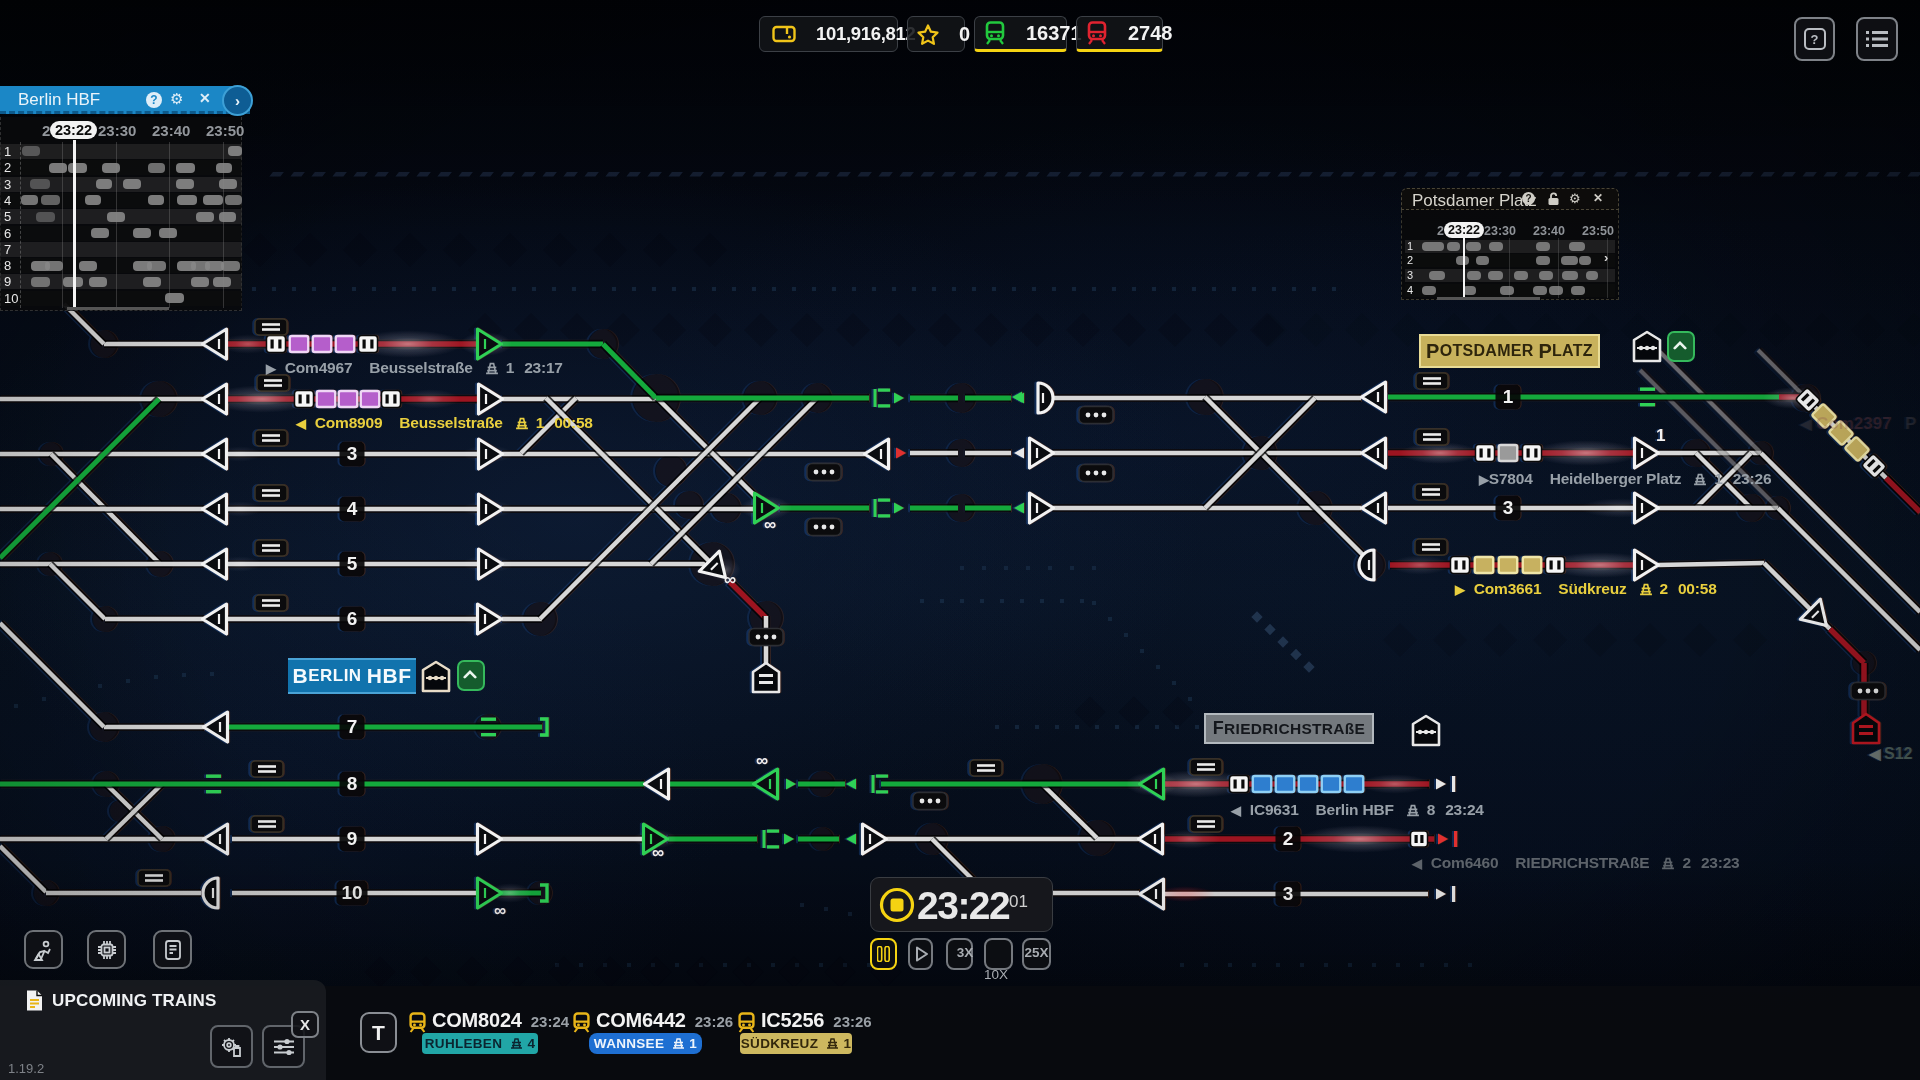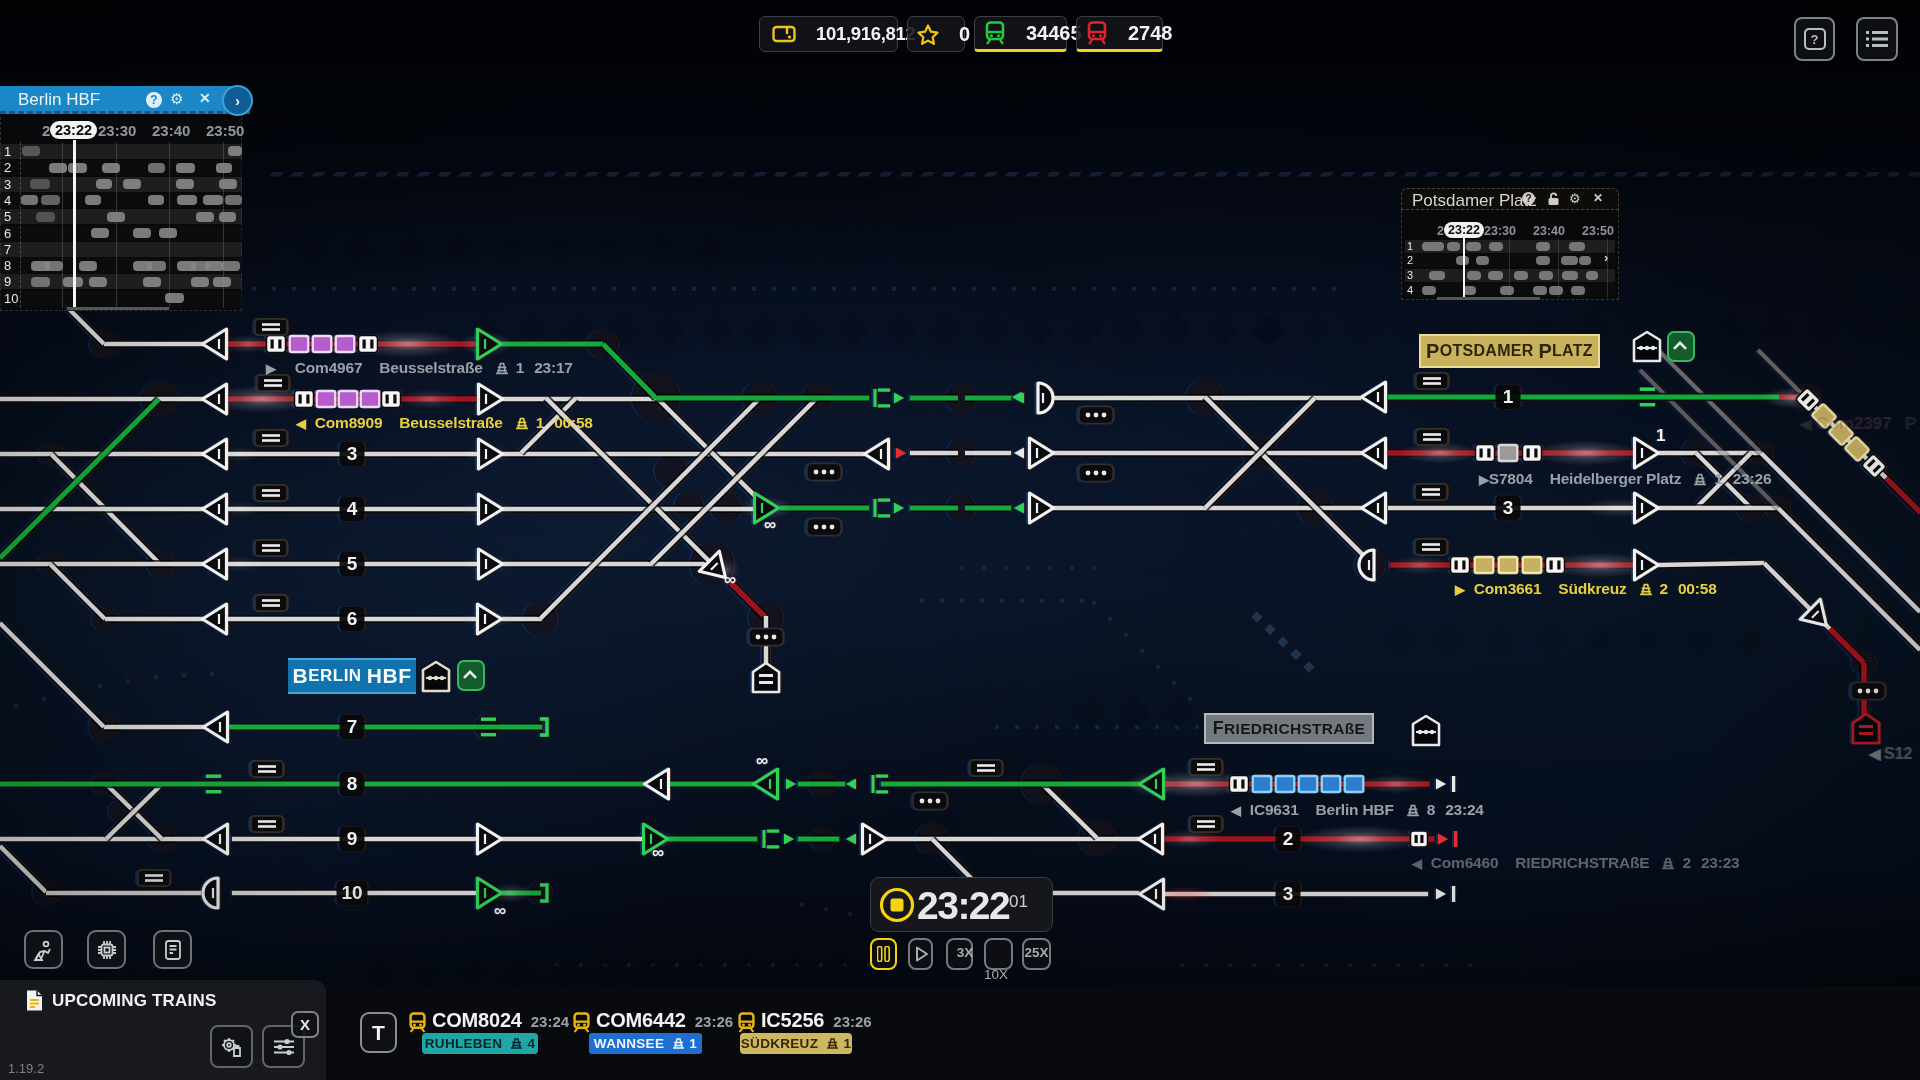--- a/index.html
+++ b/index.html
@@ -1082,21 +1082,21 @@
         <text x="1905" y="429" font-size="17" font-weight="bold" fill="#575c60">P</text>
       </g>
       <g opacity="0.7">
         <text x="1869" y="759" font-size="15" font-weight="bold" fill="#8a9a90">◀</text>
         <text x="1884" y="759" font-size="16" font-weight="bold" fill="#57766a">S12</text>
       </g>
     </svg>
 <div class="vig"></div>
 <div class="abs" style="left:266px;top:359px;display:flex;align-items:center;color:#98a0a8;font-size:15.5px;font-weight:bold;letter-spacing:-0.2px;opacity:1.0;z-index:15;white-space:nowrap">
       <span style="font-size:13px">▶</span>
-      <span style="margin-left:19px">Com4967</span>
+      <span style="margin-left:9px">Com4967</span>
       <span style="margin-left:17px">Beusselstraße</span>
       <svg width="14" height="13" viewBox="0 0 13 12" style="margin:0 7px 0 12px">
         <g stroke="#98a0a8" stroke-width="1.5" fill="none">
           <path d="M3,10.5 L5,1.5 H8 L10,10.5 M2,8 H11 M1,10.5 H12 M2.5,5 H10.5"></path>
         </g>
       </svg>
       <span>1</span>
       <span style="margin-left:10px">23:17</span>
     </div>
 <div class="abs" style="left:296px;top:414px;display:flex;align-items:center;color:#e9cf3e;font-size:15.5px;font-weight:bold;letter-spacing:-0.2px;opacity:1.0;z-index:15;white-space:nowrap">
@@ -1309,21 +1309,21 @@
       <span style="color:#f2f2f2;font-size:20px;font-weight:bold;margin-left:8px">0</span>
     </div>
 <div class="hudbox" style="left:974px;top:16px;width:93px;height:36px;padding-left:9px;border-bottom:3px solid #f5d312;border-radius:6px 6px 4px 4px">
       <svg width="22" height="24" viewBox="0 0 22 24" style="flex-shrink:0">
         <rect x="3" y="1.5" width="16" height="16.5" rx="3.5" fill="none" stroke="#22c93e" stroke-width="2.6"></rect>
         <line x1="3" y1="11" x2="19" y2="11" stroke="#22c93e" stroke-width="2.4"></line>
         <circle cx="7.5" cy="14.8" r="1.5" fill="#22c93e"></circle>
         <circle cx="14.5" cy="14.8" r="1.5" fill="#22c93e"></circle>
         <path d="M6,19 L3,23 M16,19 L19,23" stroke="#22c93e" stroke-width="2.2"></path>
       </svg>
-      <span style="color:#f2f2f2;font-size:20px;font-weight:bold;margin-left:8px">34465</span>
+      <span style="color:#f2f2f2;font-size:20px;font-weight:bold;margin-left:8px">16371</span>
     </div>
 <div class="hudbox" style="left:1076px;top:16px;width:87px;height:36px;padding-left:9px;border-bottom:3px solid #f5d312;border-radius:6px 6px 4px 4px">
       <svg width="22" height="24" viewBox="0 0 22 24" style="flex-shrink:0">
         <rect x="3" y="1.5" width="16" height="16.5" rx="3.5" fill="none" stroke="#e02330" stroke-width="2.6"></rect>
         <line x1="3" y1="11" x2="19" y2="11" stroke="#e02330" stroke-width="2.4"></line>
         <circle cx="7.5" cy="14.8" r="1.5" fill="#e02330"></circle>
         <circle cx="14.5" cy="14.8" r="1.5" fill="#e02330"></circle>
         <path d="M6,19 L3,23 M16,19 L19,23" stroke="#e02330" stroke-width="2.2"></path>
       </svg>
       <span style="color:#f2f2f2;font-size:20px;font-weight:bold;margin-left:8px">2748</span>
@@ -1476,21 +1476,21 @@
       <rect x="3" y="1.5" width="16" height="16.5" rx="3.5" fill="none" stroke="#e8b519" stroke-width="2.8"></rect>
       <line x1="3" y1="11" x2="19" y2="11" stroke="#e8b519" stroke-width="2.6"></line>
       <circle cx="7.5" cy="14.8" r="1.7" fill="#e8b519"></circle>
       <circle cx="14.5" cy="14.8" r="1.7" fill="#e8b519"></circle>
       <path d="M6,19 L3,23 M16,19 L19,23" stroke="#e8b519" stroke-width="2.4"></path>
     </svg>
 <div class="abs" style="left:596px;top:1009px;display:flex;align-items:baseline;z-index:42;white-space:nowrap">
       <span style="color:#f2f2f2;font-size:20px;font-weight:bold;letter-spacing:-0.2px">COM6442</span>
       <span style="color:#9aa0a6;font-size:15px;font-weight:bold;margin-left:9px">23:26</span>
     </div>
-<div class="abs" style="left:589px;top:1033px;width:113px;height:21px;background:#1e6fd2;border-radius:3px;display:flex;align-items:center;justify-content:center;color:#eef4fb;font-size:13.5px;font-weight:bold;letter-spacing:.3px;z-index:42">WANNSEE&nbsp;&nbsp;<svg width="13" height="11" viewBox="0 0 13 11">
+<div class="abs" style="left:589px;top:1033px;width:113px;height:21px;background:#1e6fd2;border-radius:8px;display:flex;align-items:center;justify-content:center;color:#eef4fb;font-size:13.5px;font-weight:bold;letter-spacing:.3px;z-index:42">WANNSEE&nbsp;&nbsp;<svg width="13" height="11" viewBox="0 0 13 11">
         <g stroke="#eef4fb" stroke-width="1.4" fill="none">
           <path d="M3,10 L5,1 H8 L10,10 M2,7.5 H11 M1,10 H12 M2,4.5 H11"></path>
         </g>
       </svg>&nbsp;1</div>
 <svg class="abs" style="left:737px;top:1012px;z-index:42" width="19" height="21" viewBox="0 0 22 24">
       <rect x="3" y="1.5" width="16" height="16.5" rx="3.5" fill="none" stroke="#e8b519" stroke-width="2.8"></rect>
       <line x1="3" y1="11" x2="19" y2="11" stroke="#e8b519" stroke-width="2.6"></line>
       <circle cx="7.5" cy="14.8" r="1.7" fill="#e8b519"></circle>
       <circle cx="14.5" cy="14.8" r="1.7" fill="#e8b519"></circle>
       <path d="M6,19 L3,23 M16,19 L19,23" stroke="#e8b519" stroke-width="2.4"></path>

